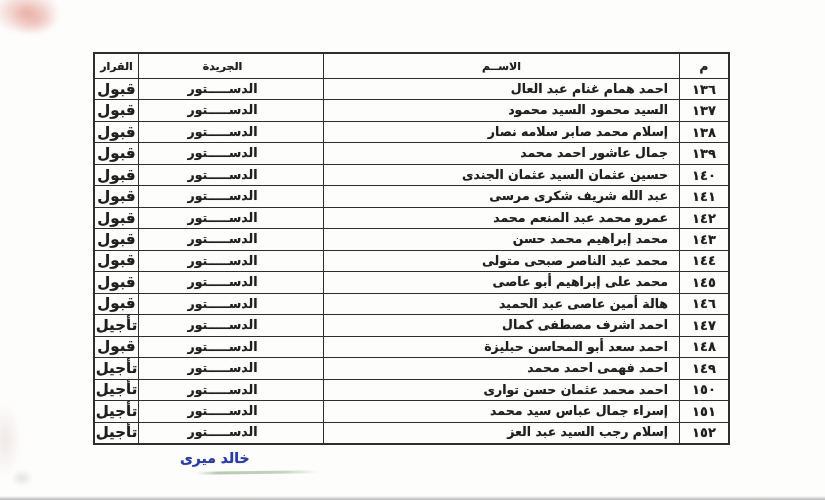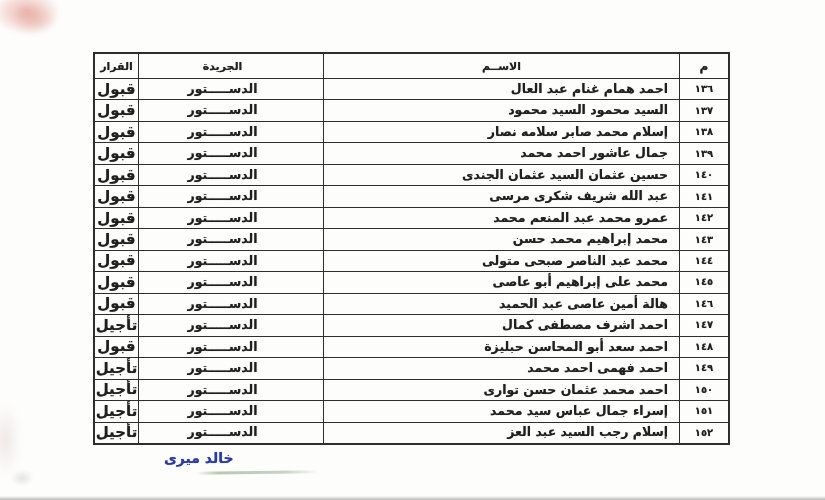--- a/index.html
+++ b/index.html
@@ -53,31 +53,31 @@
   .trow.header{flex:0 0 24px;border-top:none;}
   .cell{
     display:flex;align-items:center;justify-content:center;
     font-weight:bold;color:var(--ink);
     font-size:12.5px;line-height:1;
     white-space:nowrap;overflow:hidden;
     text-shadow:0 0 0.7px rgba(30,30,30,0.6);
     box-sizing:border-box;
   }
   .cell:not(:last-child){border-left:1.5px solid var(--border);}
-  .cell-number{flex:0 0 49px;font-size:10px;}
+  .cell-number{flex:0 0 49px;font-size:13px;}
   .cell-name{flex:0 0 356px;justify-content:flex-start;padding-right:11px;margin-left:17px;}
   .cell-newspaper{flex:0 0 168px;}
   .cell-decision{flex:1;font-size:15px;}
   .trow.header .cell{font-size:11px;}
   .trow.header .cell-name{justify-content:center;padding-right:0;}
   .trow.header .cell-number{font-size:12px;}
 
   
   .signature{
-    position:absolute;left:164px;top:450px;
+    position:absolute;left:180px;top:450px;
     direction:rtl;
     color:var(--sig-blue);
     font-weight:bold;font-size:14px;
     text-shadow:0 0 0.8px rgba(42,60,163,0.8);
   }
   .signature-underline{
     position:absolute;left:196px;top:471px;width:122px;height:2.5px;
     background:linear-gradient(90deg,rgba(130,165,120,0) 0%,rgba(125,160,115,0.55) 18%,rgba(115,155,108,0.42) 72%,rgba(130,165,120,0) 100%);
     transform:rotate(-0.6deg);
   }

